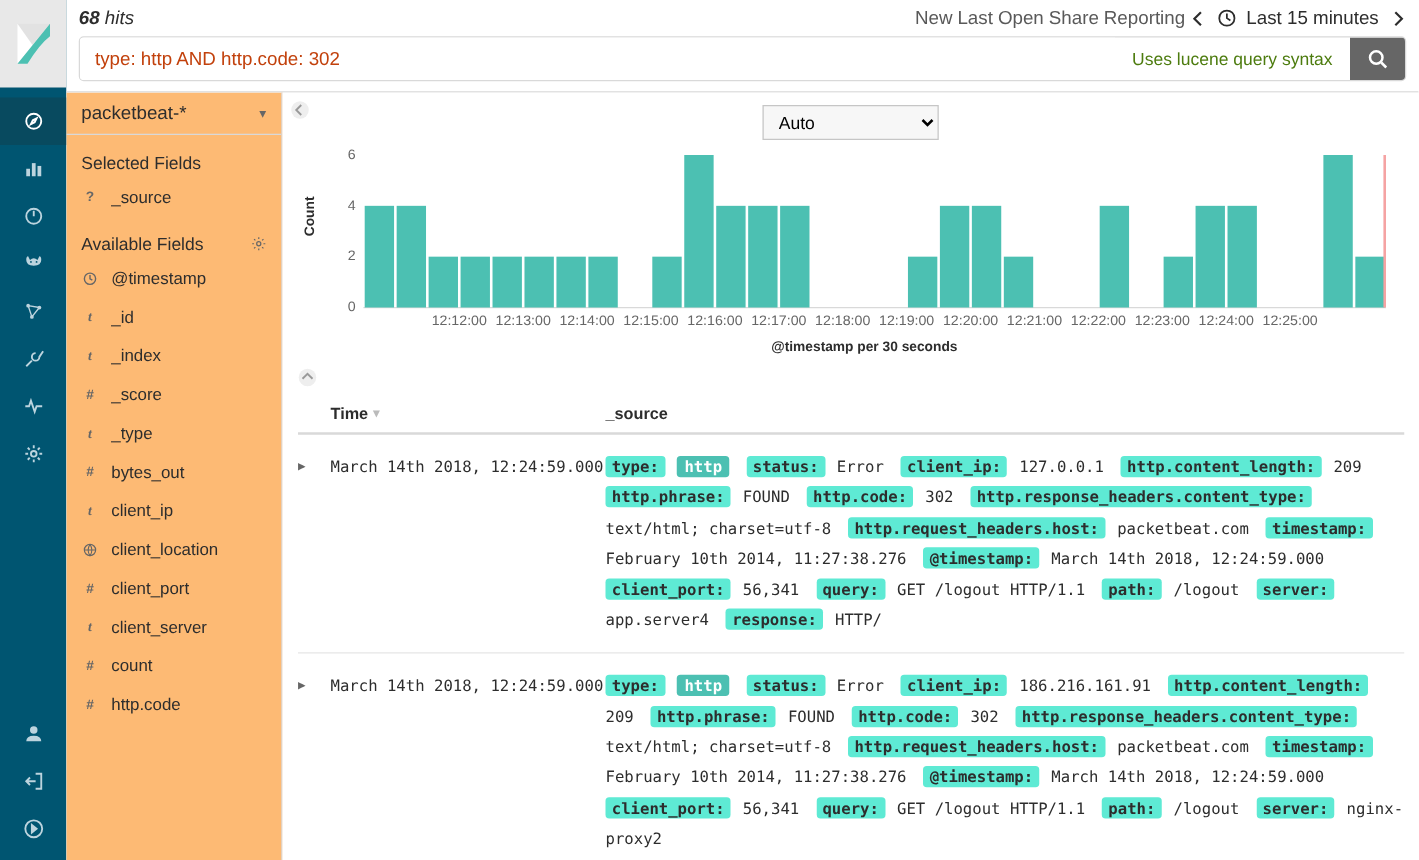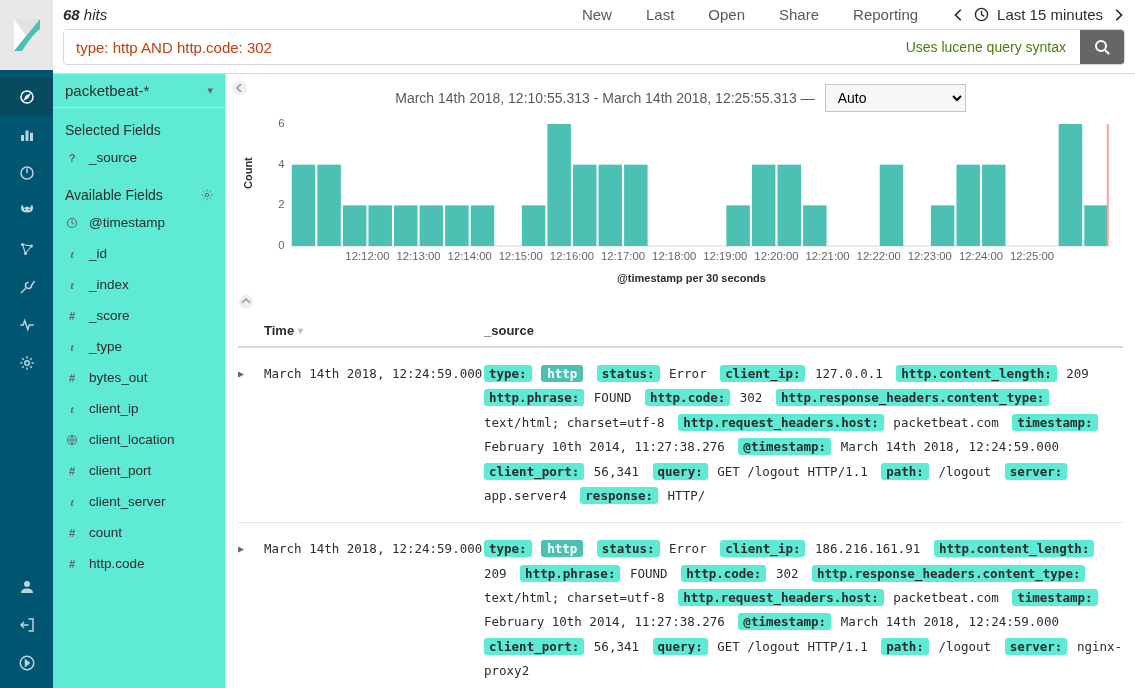--- a/index.html
+++ b/index.html
@@ -17,40 +17,40 @@
 .nav-item svg { width: 18px; height: 18px; }
 .nav-bottom { display: flex; flex-direction: column; align-items: center; width: 100%; padding-bottom: 6px; }
 
 
 .main { flex: 1; display: flex; flex-direction: column; overflow: hidden; }
 
 
 .topbar { display: flex; align-items: center; padding: 6px 10px 6px 10px; }
 .hits { font-size: 15px; color: #2d2d2d; font-style: italic; }
 .hits b { font-weight: 700; }
-.top-actions { margin-left: auto; display: flex; align-items: center; gap: 34px; color: #595959; font-size: 15px; }
+.top-actions { margin-left: auto; display: flex; align-items: center; gap: 4px; color: #595959; font-size: 15px; }
 .top-actions span { cursor: pointer; }
 .time-picker { display: flex; align-items: center; gap: 8px; color: #2d2d2d; }
 .time-picker .chev { width: 14px; height: 14px; }
 .time-picker .clock { width: 15px; height: 15px; }
 
 
 .querybar { display: flex; align-items: stretch; margin: 0 10px 8px 10px; border: 1px solid #d9d9d9; border-radius: 4px; overflow: hidden; height: 36px; }
 .query-input { flex: 1; border: none; outline: none; padding: 0 12px; font-size: 15px; color: #c2410c; }
 .lucene { color: #4d7c0f; font-size: 14px; padding: 0 14px; align-self: center; cursor: pointer; }
 .search-btn { width: 44px; background: #666; color: #fff; display: flex; align-items: center; justify-content: center; border: none; cursor: pointer; }
 
 
 .filter-row { padding: 4px 12px 10px 12px; }
 .add-filter { color: #006BB4; font-size: 14px; cursor: pointer; }
 
 
 .body { flex: 1; display: flex; border-top: 1px solid #d9d9d9; overflow: hidden; }
 
-.fields-sidebar { width: 173px; border-right: 1px solid #d9d9d9; background: #5eead4; flex-shrink: 0; overflow-y: auto; }
+.fields-sidebar { width: 173px; border-right: 1px solid #d9d9d9; background: #fdba74; flex-shrink: 0; overflow-y: auto; }
 .index-select { display: flex; align-items: center; justify-content: space-between; padding: 8px 12px; border-bottom: 1px solid #d9d9d9; font-size: 15px; cursor: pointer; }
 .index-select .caret { font-size: 11px; color: #666; }
 .fields-section { padding: 14px 12px 4px 12px; font-size: 14px; color: #2d2d2d; display: flex; align-items: center; justify-content: space-between; }
 .field-row { display: flex; align-items: center; gap: 10px; padding: 8px 12px; font-size: 13.5px; color: #2d2d2d; cursor: pointer; }
 .field-row .ft { width: 14px; text-align: center; font-size: 11px; font-weight: 700; color: #666; }
 .field-row .ft.t { font-style: italic; font-family: Georgia, serif; }
 
 
 .content { flex: 1; display: flex; flex-direction: column; overflow: hidden; background: #fff; }
 .collapse-handle { position: absolute; margin-left: 6px; margin-top: 6px; color: #bbb; }
@@ -318,21 +318,20 @@
 
       <div class="content">
         <div class="collapse-handle">
           <svg width="16" height="16" viewBox="0 0 16 16">
               <circle cx="8" cy="8" r="7" fill="#eee"></circle>
               <path d="M9 4 L5 8 L9 12" fill="none" stroke="#999" stroke-width="1.5"></path>
             </svg>
         </div>
 
         <div class="chart-header">
-          <span class="chart-range">March 14th 2018, 12:10:55.313 - March 14th 2018, 12:25:55.313 —</span>
           <select class="interval-select">
             <option>Auto</option>
           </select>
         </div>
 
         <div class="chart-wrap">
           <span class="ylabel">Count</span>
           <svg class="histogram" id="histogram" viewBox="0 0 820 150" preserveAspectRatio="none">
               <text class="grid-text" x="16" y="131" text-anchor="end">0</text>
               <text class="grid-text" x="16" y="90.33333333333334" text-anchor="end">2</text>

